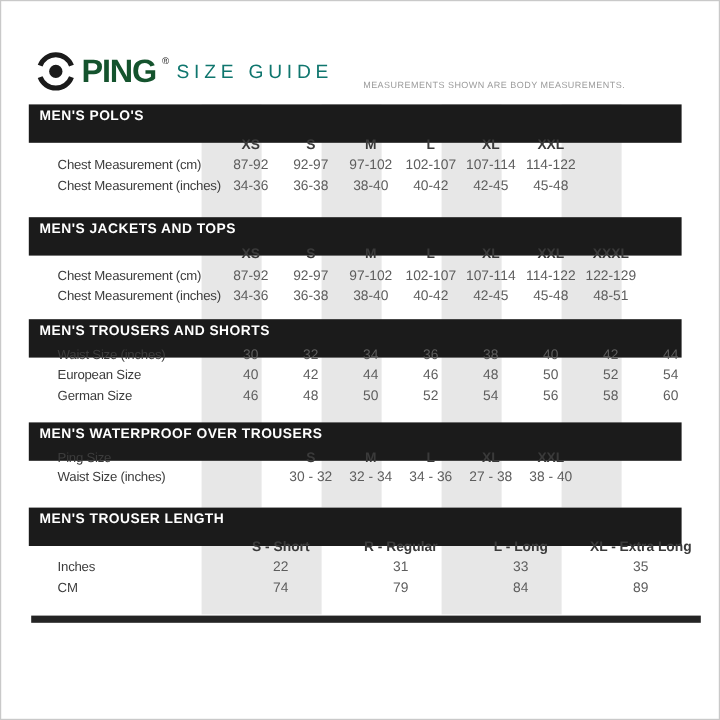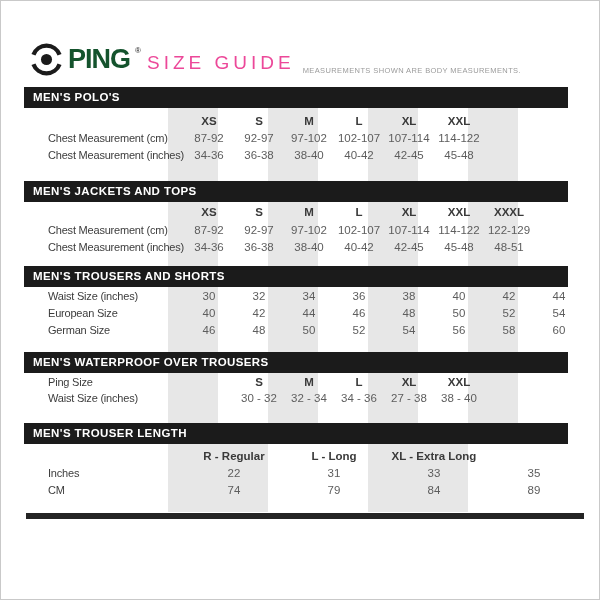--- a/index.html
+++ b/index.html
@@ -4,37 +4,37 @@
 <style>
   html,body{margin:0;padding:0;background:#fff;}
   #page{position:relative;width:600px;height:600px;box-sizing:border-box;background:#fff;
         border:1px solid #c9c9c9;font-family:"Liberation Sans",sans-serif;overflow:hidden;}
 
   
   .logo-svg{position:absolute;left:27px;top:40px;width:37px;height:37px;}
   .brand{position:absolute;left:67px;top:40px;height:36px;line-height:36px;
          font-size:27px;font-weight:800;letter-spacing:-1px;color:#14532d;}
   .reg{position:absolute;left:134px;top:45px;font-size:8px;color:#1b1b1b;}
-  .guide-title{position:absolute;left:146px;top:51px;font-size:19px;letter-spacing:4px;
-               color:#ec4899;font-weight:400;}
+  .guide-title{position:absolute;left:146px;top:51px;font-size:16px;letter-spacing:4px;
+               color:#0f766e;font-weight:400;}
   .note{position:absolute;right:78px;top:65px;font-size:7.5px;letter-spacing:0.4px;
         color:#9b9b9b;padding-left:19px;}
 
   
   .stripe{position:absolute;background:#e7e7e7;z-index:0;}
   .sn{top:86px;height:336px;width:50px;}
   .sw{top:422px;height:89px;width:100px;}
 
   
   .bottom-rule{position:absolute;left:25px;top:512px;width:558px;height:6px;
                background:#242424;z-index:2;}
 
   
   .section{position:absolute;left:23px;width:544px;z-index:1;}
-  .bar{height:21px;background:#1b1b1b;color:#fff;font-size:11.5px;font-weight:bold;
+  .bar{height:32px;background:#1b1b1b;color:#fff;font-size:11.5px;font-weight:bold;
        letter-spacing:0.4px;line-height:20px;padding-left:9px;box-sizing:border-box;}
   .row{position:absolute;left:16px;display:grid;grid-template-columns:144px repeat(8,50px);
        height:15px;line-height:15px;white-space:nowrap;}
   .wide-grid{grid-template-columns:144px repeat(4,100px);}
   .lbl{padding-left:8px;color:#3c3c3c;font-weight:400;font-size:11px;letter-spacing:-0.2px;}
   .c{text-align:center;color:#5d5d5d;font-size:11.5px;}
   .sizes .c{color:#3a3a3a;font-weight:700;font-size:11.5px;}
 </style>
 </head>
 <body>
@@ -179,20 +179,21 @@
       <span class="c">34 - 36</span>
       <span class="c">27 - 38</span>
       <span class="c">38 - 40</span>
     </div>
   </div>
 
   <div class="section" style="top:422px">
     <div class="bar">MEN'S TROUSER LENGTH</div>
     <div class="row sizes wide-grid" style="top:26px">
       <span class="lbl"></span>
+      <span class="c">S - Short</span>
       <span class="c">R - Regular</span>
       <span class="c">L - Long</span>
       <span class="c">XL - Extra Long</span>
     </div>
     <div class="row wide-grid" style="top:43px">
       <span class="lbl">Inches</span>
       <span class="c">22</span>
       <span class="c">31</span>
       <span class="c">33</span>
       <span class="c">35</span>

